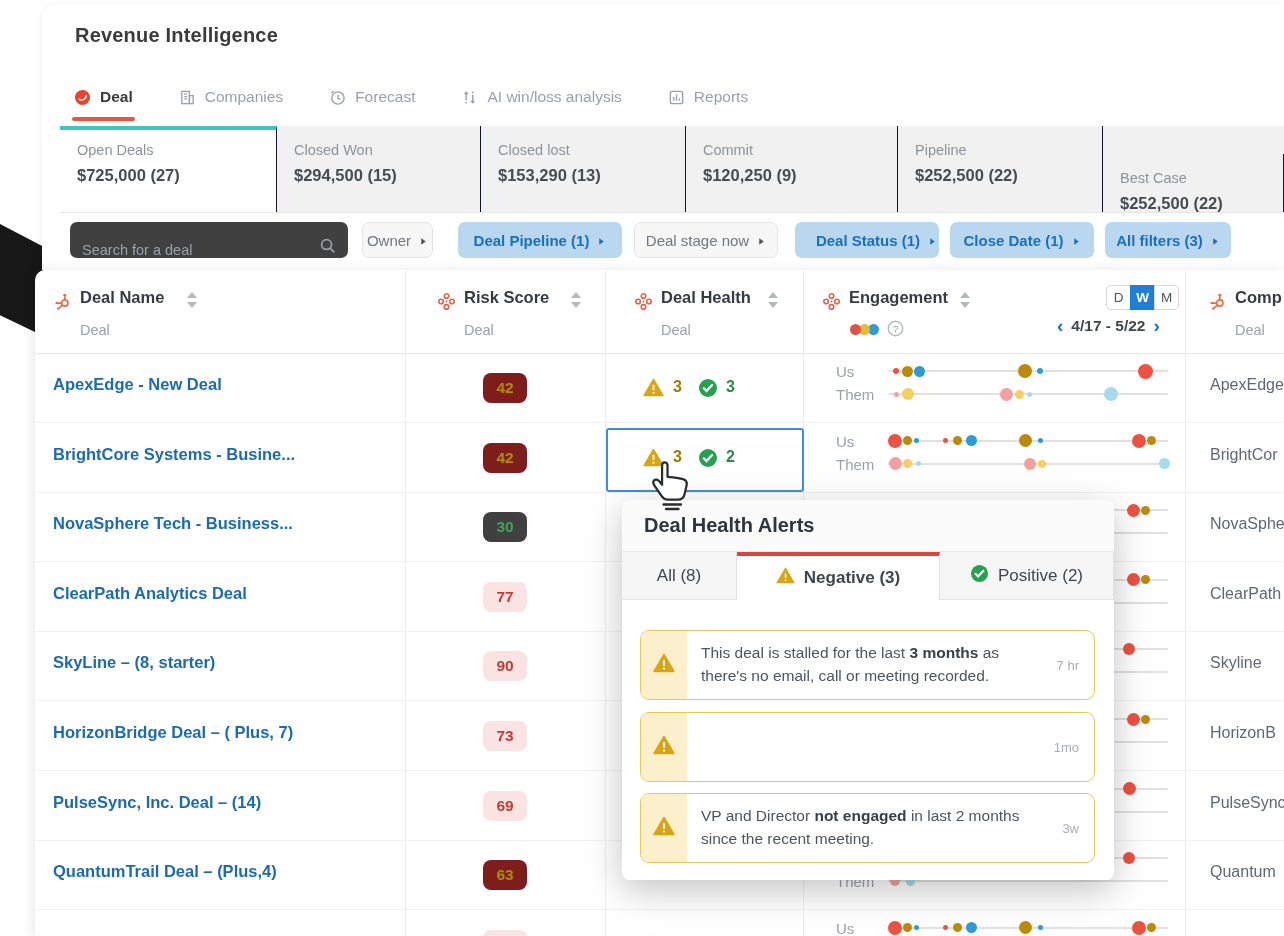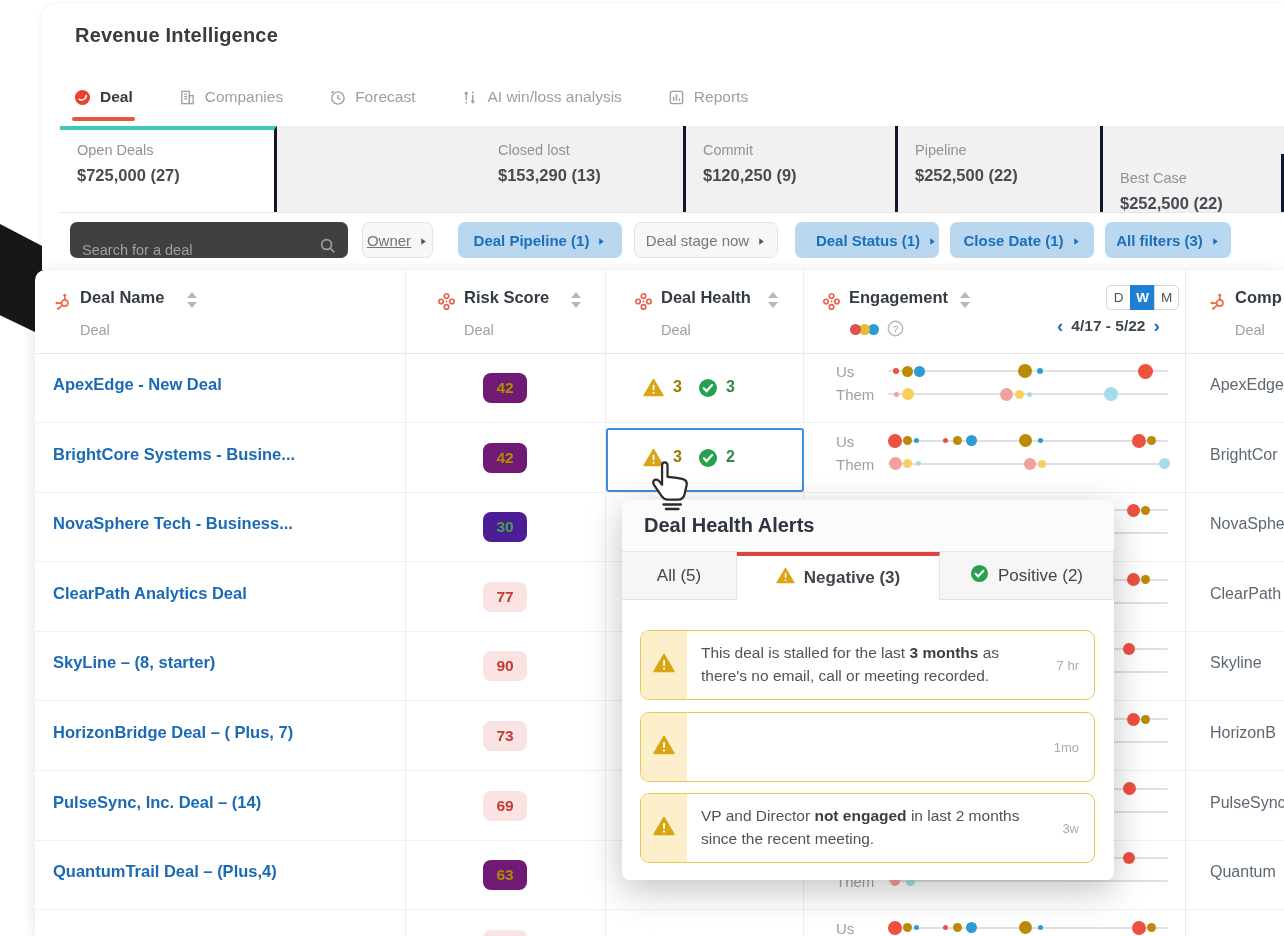--- a/index.html
+++ b/index.html
@@ -10,21 +10,21 @@
          clip-path:polygon(0 10%,100% 30%,76% 100%,0 86%)}
   .app-top{position:absolute;left:42px;top:4px;right:0;height:266px;background:#fff;
            border-radius:14px 0 0 0;box-shadow:0 1px 6px rgba(0,0,0,.08)}
   .page-title{position:absolute;left:33px;top:20px;font-size:20px;font-weight:700;color:#3b3b3b;letter-spacing:.2px}
   .nav{position:absolute;left:32px;top:78px;display:flex;gap:46px;align-items:center;height:30px}
   .tab{position:relative;display:flex;gap:9px;align-items:center;font-size:15.5px;color:#9aa0a7;cursor:default;white-space:nowrap}
   .tab.active{color:#3a3a3a;font-weight:700}
   .tab.active:after{content:"";position:absolute;left:-2px;right:-2px;bottom:-15px;height:4px;background:#e8563f;border-radius:3px}
   .tab svg{display:block}
   .cards{position:absolute;left:18px;top:122px;right:0;height:86px;background:#f1f1f2;border-bottom:1px solid #e6e6e6}
-  .card{position:absolute;top:0;bottom:0;border-right:3px solid #0f172a;box-sizing:border-box;padding:16px 0 0 17px}
+  .card{position:absolute;top:0;bottom:0;border-right:1px solid #0f172a;box-sizing:border-box;padding:16px 0 0 17px}
   .card.active{background:#fff;border-top:4px solid #3fc6bf;padding-top:12px}
   .card .lbl{font-size:14.5px;color:#8d939a;margin-bottom:8px}
   .card .val{font-size:16.5px;font-weight:700;color:#474c52}
   .search{position:absolute;left:28px;top:218px;width:278px;height:36px;background:#404040;border-radius:7px;
           display:flex;align-items:flex-end;padding:0 12px;box-sizing:border-box}
   .search .ph{flex:1;font-size:14.5px;color:#9aa0a8}
   .chip{position:absolute;top:218px;height:36px;border-radius:7px;display:flex;align-items:center;justify-content:center;
         gap:8px;font-size:15px;box-sizing:border-box;white-space:nowrap}
   .chip.plain{background:#f7f7f8;border:1px solid #e3e3e4;color:#70777e}
   .chip.blue{background:#b9d7ee;color:#1c6fbd;font-weight:700}
@@ -46,22 +46,22 @@
   .dwm .g:last-child{border-radius:0 5px 5px 0}
   .dwm .g.on{background:#1f7fd4;border-color:#1f7fd4;color:#fff;font-weight:700}
   .dateNav{position:absolute;display:flex;align-items:center;gap:8px}
   .chev{font-size:19px;font-weight:700;color:#1c6fbd;line-height:1}
   .dateTxt{font-size:15.5px;font-weight:600;color:#3f464e}
   .legendDot{position:absolute;width:11px;height:11px;border-radius:50%}
   .row{position:absolute;left:0;right:0;height:70px;border-bottom:1px solid #f0f0f1;box-sizing:border-box}
   .dealName{position:absolute;left:18px;top:22px;font-size:16.5px;font-weight:600;color:#1b6ab3;white-space:nowrap;cursor:pointer}
   .badge{position:absolute;left:448px;top:20px;width:44px;height:30px;border-radius:8px;display:flex;align-items:center;
          justify-content:center;font-size:15.5px;font-weight:600}
-  .badge.yellow{background:#701a75;color:#b08d00}
-  .badge.green{background:#4c1d95;color:#43a257}
+  .badge.yellow{background:#7f1d1d;color:#b08d00}
+  .badge.green{background:#404040;color:#43a257}
   .badge.red{background:#fae3e3;color:#c23b34}
   .hcount{position:absolute;top:25px;font-size:16px;font-weight:600}
   .hIco{position:absolute;top:25px}
   .engLabel{position:absolute;font-size:15px;color:#9aa1a8}
   .engLine{position:absolute;left:853px;width:280px;height:2px;background:#e0e0e0;border-radius:1px}
   .dot{position:absolute;border-radius:50%}
   .company{position:absolute;left:1175px;top:23px;font-size:16px;color:#5e6872;white-space:nowrap}
   .selCell{position:absolute;left:571px;top:158px;width:198px;height:64px;border:2px solid #3e8edb;border-radius:3px;box-sizing:border-box}
   .popup{position:absolute;left:622px;top:500px;width:492px;height:380px;background:#fff;border-radius:8px;
          box-shadow:0 10px 36px rgba(0,0,0,.24);z-index:50}
@@ -139,20 +139,24 @@
             </svg>
           </span>
           <span>Reports</span>
         </div>
       </div>
     <div class="cards" id="cards-strip">
         <div class="card active" style="left: 0px; width: 217px;">
           <div class="lbl">Open Deals</div>
                     <div class="val">$725,000 (27)</div>
         </div>
+        <div class="card" style="left: 217px; width: 204px;">
+          <div class="lbl">Closed Won</div>
+                    <div class="val">$294,500 (15)</div>
+        </div>
         <div class="card" style="left: 421px; width: 205px;">
           <div class="lbl">Closed lost</div>
                     <div class="val">$153,290 (13)</div>
         </div>
         <div class="card" style="left: 626px; width: 212px;">
           <div class="lbl">Commit</div>
                     <div class="val">$120,250 (9)</div>
         </div>
         <div class="card" style="left: 838px; width: 205px;">
           <div class="lbl">Pipeline</div>
@@ -166,21 +170,21 @@
     <div class="search">
       <span class="ph">Search for a deal</span>
       <span>
         <svg width="17" height="17" viewBox="0 0 18 18" fill="none" stroke="#99a0a8" stroke-width="1.8">
           <circle cx="8" cy="8" r="5.2"></circle>
             <path d="M12 12l4.2 4.2"></path>
           </svg>
       </span>
     </div>
     <div id="chips">
-        <div class="chip plain" style="left: 320px; width: 71px; text-decoration: underline;">
+        <div class="chip plain" style="left: 320px; width: 71px;">
           <span>Owner</span>
                     <span><svg width="9" height="9" viewBox="0 0 10 10">
               <path d="M2.5 1.5 7.5 5 2.5 8.5Z" fill="#555"></path>
             </svg></span>
         </div>
         <div class="chip blue" style="left: 416px; width: 164px;">
           <span>Deal Pipeline (1)</span>
                     <span><svg width="9" height="9" viewBox="0 0 10 10">
               <path d="M2.5 1.5 7.5 5 2.5 8.5Z" fill="#1c6fbd"></path>
             </svg></span>
@@ -481,21 +485,21 @@
       </div>
       <div class="selCell"></div>
     </div>
 
   <div class="popup" id="popup">
     <div class="pHead">
       <span class="pTitle">Deal Health Alerts</span>
     </div>
     <div class="pTabs" id="pTabs">
         <div class="pTab" style="width: 115px;">
-          <span>All (5)</span>
+          <span>All (8)</span>
         </div>
         <div class="pTab active" style="width: 203px;">
           <span><svg width="19" height="17" viewBox="0 0 22 20">
               <path d="M11 1.5 21 18.5H1Z" fill="#d9a514" stroke="#d9a514" stroke-width="1.5" stroke-linejoin="round"></path>
               <rect x="10.1" y="7" width="1.9" height="6" rx=".9" fill="#fff"></rect>
               <circle cx="11" cy="15.6" r="1.1" fill="#fff"></circle>
             </svg></span>
           <span>Negative (3)</span>
         </div>
         <div class="pTab" style="width: 174px;">

